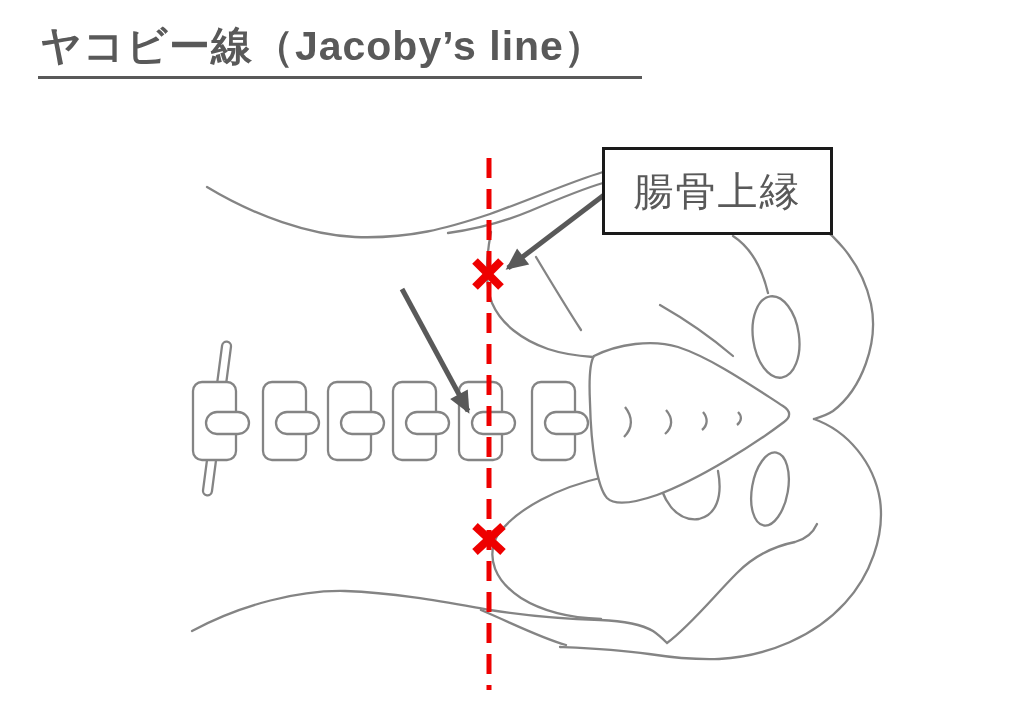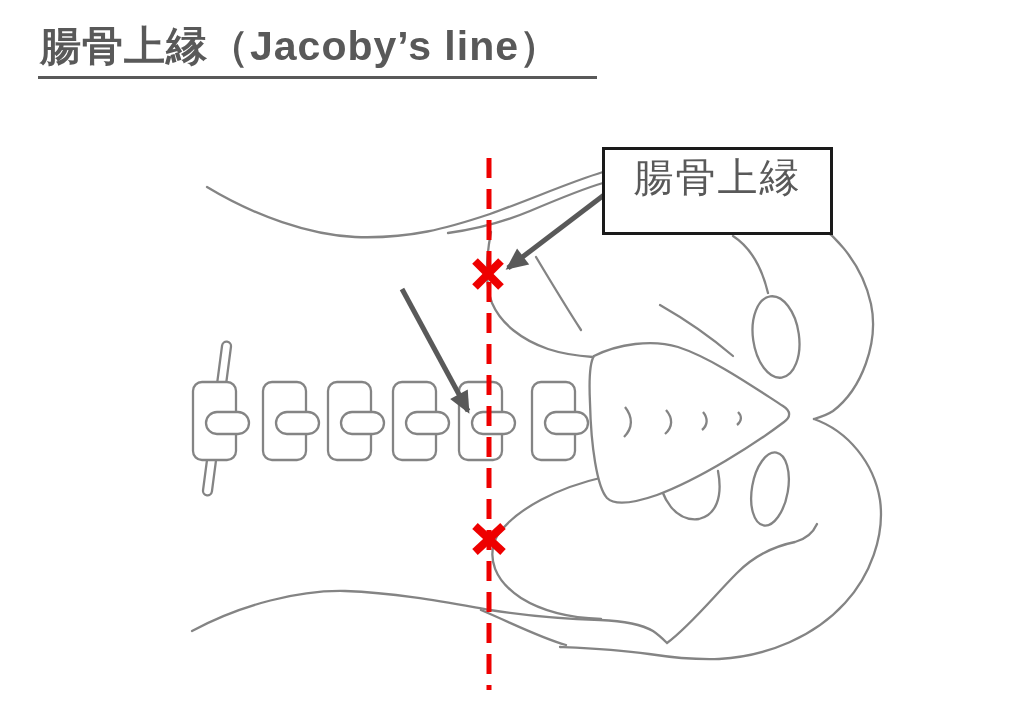--- a/index.html
+++ b/index.html
@@ -10,21 +10,21 @@
   .page-title{
     position:absolute;left:38px;top:22px;
     font-size:41px;font-weight:bold;color:#595959;
     letter-spacing:1px;line-height:1.2;
     border-bottom:3px solid #595959;
     padding:0 36px 5px 2px;white-space:nowrap;
   }
   .callout-box{
     position:absolute;left:602px;top:147px;width:231px;height:88px;
     box-sizing:border-box;border:3px solid #1a1a1a;background:#ffffff;
-    display:flex;align-items:flex-start;justify-content:center;
+    display:flex;align-items:center;justify-content:center;
     font-size:40px;color:#595959;letter-spacing:2px;
   }
   .l4-label{
     position:absolute;left:186px;top:263px;
     font-size:38px;color:#595959;letter-spacing:1px;white-space:nowrap;
   }
 </style>
 </head>
 <body>
 
@@ -100,20 +100,20 @@
         <line x1="503" y1="526" x2="475" y2="552"></line>
       </g>
     </g>
 
     <g stroke="#595959" stroke-width="5" fill="none">
       <line x1="604" y1="195" x2="508" y2="268" marker-end="url(#arrowhead)"></line>
       <line x1="402" y1="289" x2="468" y2="411" marker-end="url(#arrowhead)"></line>
     </g>
   </svg>
 
-  <div class="page-title">腸骨上縁（Jacoby’s line）</div>
+  <div class="page-title">ヤコビー線（Jacoby’s line）</div>
 
   <div class="callout-box">
     <span>腸骨上縁</span>
   </div>
 
 
 </div>
 
 </body></html>

